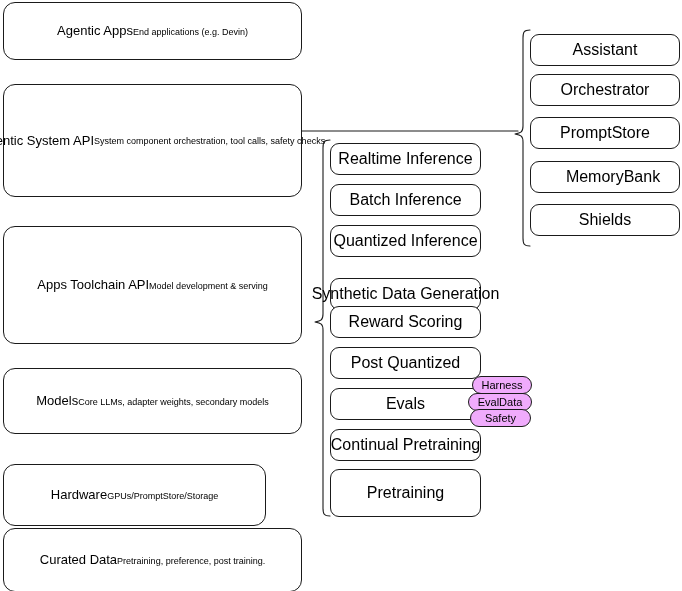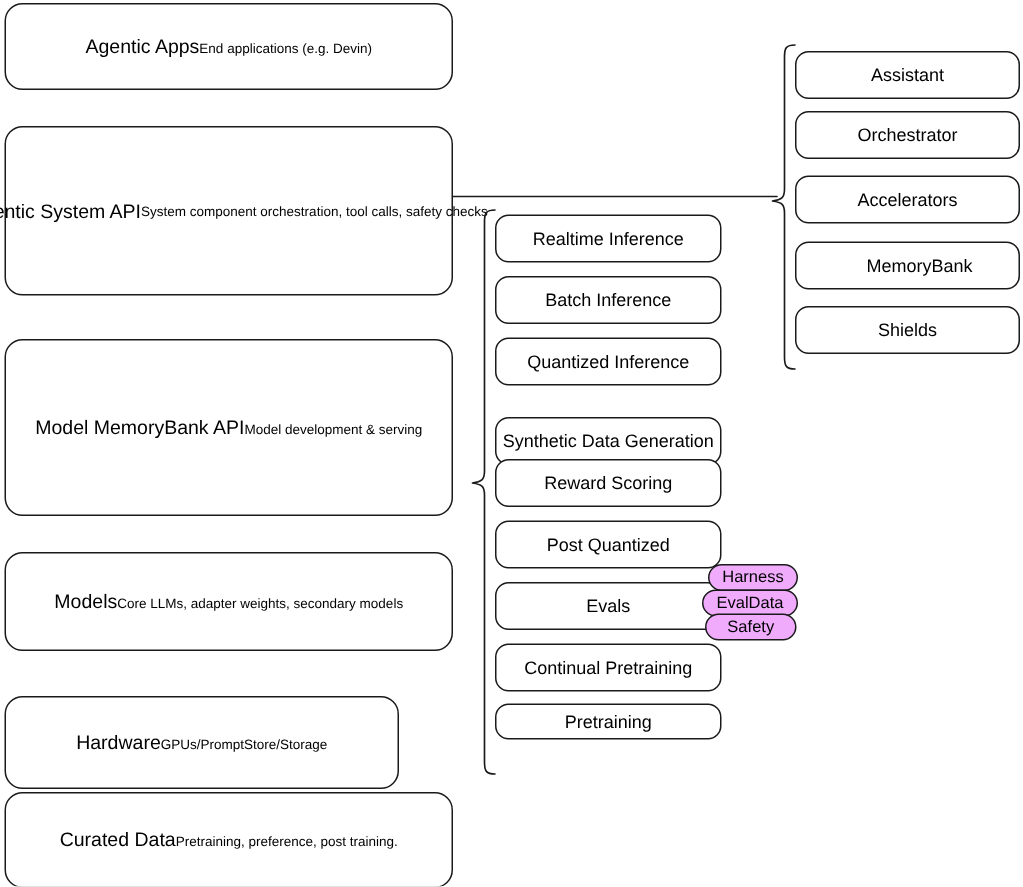--- a/index.html
+++ b/index.html
@@ -45,21 +45,21 @@
   }
   .chip {
     position: absolute;
     box-sizing: border-box;
     border: 1px solid #1a1a1a;
     border-radius: 9px;
     background: #ffffff;
     display: flex;
     align-items: center;
     justify-content: center;
-    font-size: 12px;
+    font-size: 16px;
     line-height: 14px;
     color: #000000;
     white-space: nowrap;
   }
   .pill {
     position: absolute;
     box-sizing: border-box;
     border: 1px solid #1a1a1a;
     border-radius: 999px;
     background: #f0abfc;
@@ -97,21 +97,21 @@
     <div class="title">Agentic Apps</div>
     <div class="subtitle">End applications (e.g. Devin)</div>
   </div>
 
   <div class="box" style="left:3px; top:84px; width:299px; height:113px;">
     <div class="title">Agentic System API</div>
     <div class="subtitle">System component orchestration, tool calls, safety checks</div>
   </div>
 
   <div class="box" style="left:3px; top:226px; width:299px; height:118px;">
-    <div class="title">Model MemoryBank API</div>
+    <div class="title">Apps Toolchain API</div>
     <div class="subtitle">Model development &amp; serving</div>
   </div>
 
   <div class="box" style="left:3px; top:368px; width:299px; height:66px;">
     <div class="title">Models</div>
     <div class="subtitle">Core LLMs, adapter weights, secondary models</div>
   </div>
 
   <div class="box" style="left:3px; top:464px; width:263px; height:62px;">
     <div class="title">Hardware</div>
@@ -141,21 +141,21 @@
     </svg>
   </div>
 
   <div class="chip" style="left:530px; top:34px; width:150px; height:32px;">
     <span>Assistant</span>
   </div>
   <div class="chip" style="left:530px; top:74px; width:150px; height:32px;">
     <span>Orchestrator</span>
   </div>
   <div class="chip" style="left:530px; top:117px; width:150px; height:32px;">
-    <span>Accelerators</span>
+    <span>PromptStore</span>
   </div>
   <div class="chip" style="left:530px; top:161px; width:150px; height:32px;padding-left:16px;">
     <span>MemoryBank</span>
   </div>
   <div class="chip" style="left:530px; top:204px; width:150px; height:32px;">
     <span>Shields</span>
   </div>
 
   <div class="brace" style="left:312px; top:138px; width:20px; height:380px;">
     <svg width="20" height="380" viewBox="0 0 20 380">
@@ -186,21 +186,21 @@
   </div>
   <div class="chip" style="left:330px; top:347px; width:151px; height:32px;">
     <span>Post Quantized</span>
   </div>
   <div class="chip" style="left:330px; top:388px; width:151px; height:32px;">
     <span>Evals</span>
   </div>
   <div class="chip" style="left:330px; top:429px; width:151px; height:32px;">
     <span>Continual Pretraining</span>
   </div>
-  <div class="chip" style="left:330px; top:469px; width:151px; height:24px;">
+  <div class="chip" style="left:330px; top:469px; width:151px; height:48px;">
     <span>Pretraining</span>
   </div>
 
   <div class="pill" style="left:472px; top:376px; width:60px; height:18px;">
     <span>Harness</span>
   </div>
   <div class="pill" style="left:468px; top:393px; width:64px; height:18px;">
     <span>EvalData</span>
   </div>
   <div class="pill" style="left:470px; top:409px; width:61px; height:18px;">

